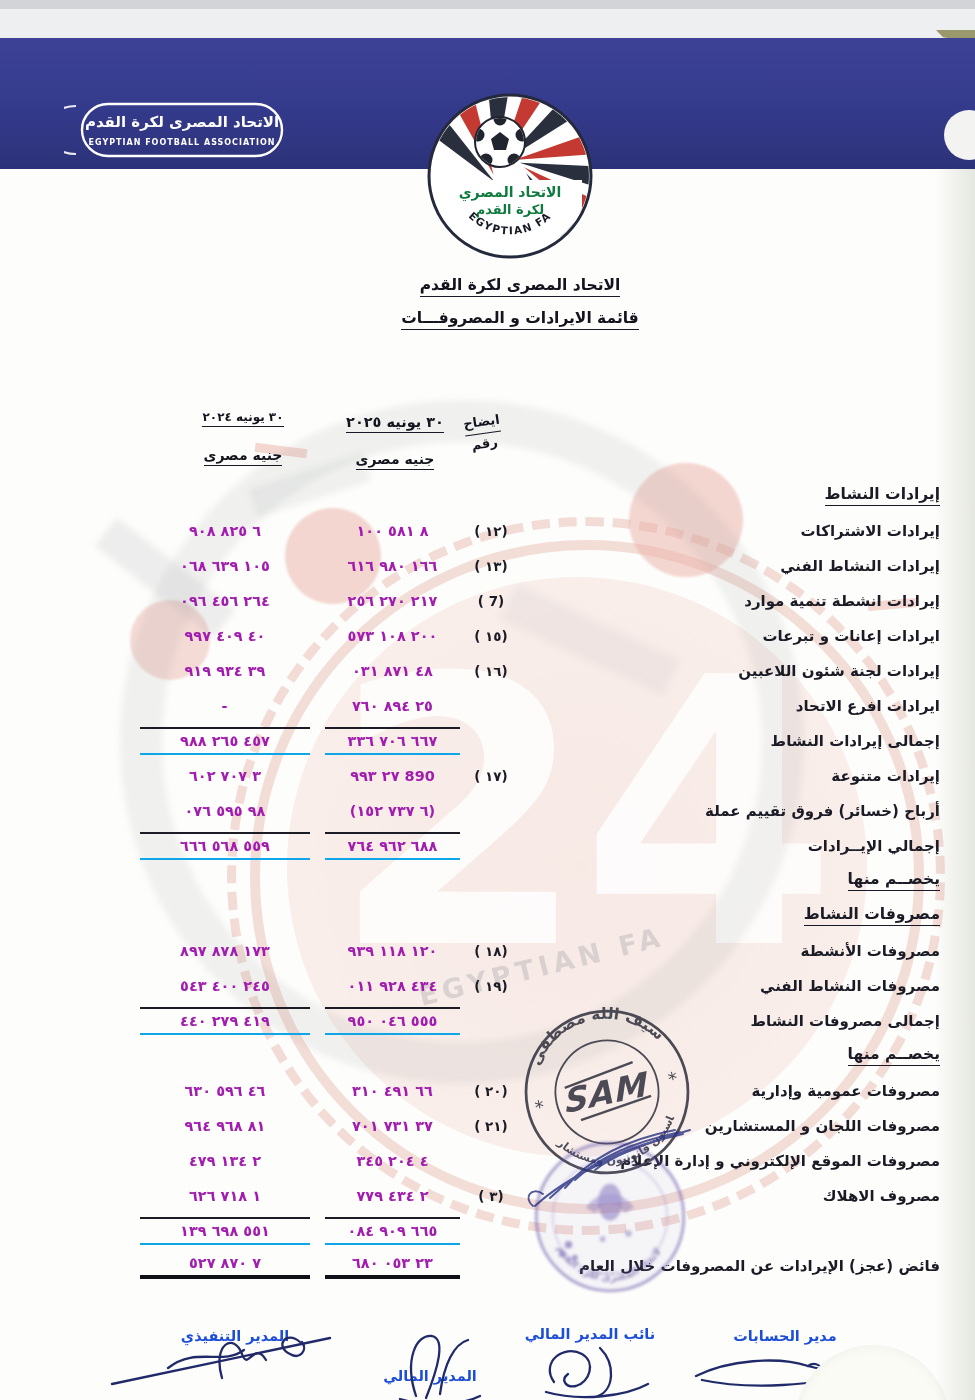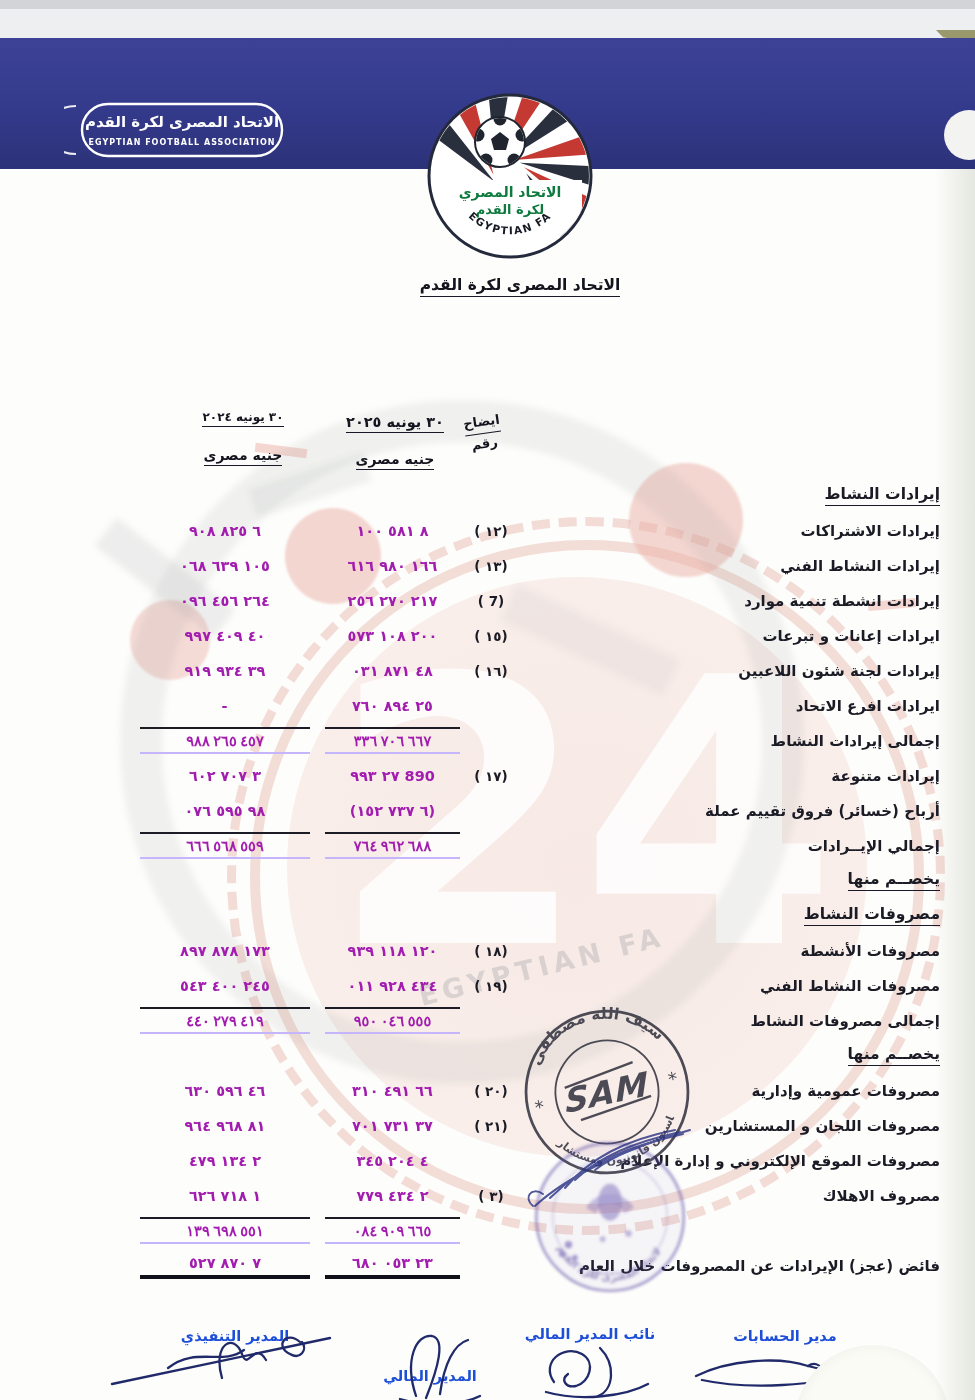--- a/index.html
+++ b/index.html
@@ -57,21 +57,21 @@
   .table{left:140px;top:478px;width:800px;z-index:4;direction:rtl;}
   .row{display:flex;height:35px;align-items:center;}
   .c-label{flex:1;text-align:right;font-size:15px;font-weight:700;color:#1b1b26;white-space:nowrap;}
   .c-note{width:62px;min-width:62px;text-align:center;font-size:13.5px;font-weight:700;direction:ltr;}
   .c-n25{width:135px;min-width:135px;text-align:center;}
   .c-gap{width:15px;min-width:15px;}
   .c-n24{width:170px;min-width:170px;text-align:center;}
   .num{direction:ltr;unicode-bidi:isolate;font-weight:700;font-size:14.5px;letter-spacing:1px;
        color:#a21caf;white-space:nowrap;}
   .row.section .c-label{font-size:15.5px;}
-  .total .rule{display:inline-block;width:100%;border-top:2px solid #1c1c26;border-bottom:2px solid #c4b5fd;padding:2.5px 0;font-family:Liberation Serif, serif;}
+  .total .rule{display:inline-block;width:100%;border-top:2px solid #1c1c26;border-bottom:2px solid #0ea5e9;padding:2.5px 0;}
   .result .rule{display:inline-block;width:100%;border-bottom:4.5px solid #101018;padding:0 0 3px;}
   
   .stamp-sam{left:515px;top:1000px;width:184px;height:184px;z-index:5;transform:rotate(-12deg);opacity:.9;}
   .stamp-efa{left:527px;top:1134px;width:166px;height:166px;z-index:5;filter:blur(1.4px);opacity:.62;}
   .ink-leaf{left:505px;top:1118px;width:200px;height:95px;z-index:6;}
   
   .sig-label{z-index:6;direction:rtl;text-align:center;font-size:14.5px;font-weight:700;color:#1d4ed8;}
   .lbl-exec{left:150px;top:1328px;width:170px;}
   .lbl-fin{left:355px;top:1324px;width:150px;margin-top:44px;}
   .lbl-dep{left:515px;top:1326px;width:150px;}
@@ -153,20 +153,21 @@
 <div class="abs wm wm-dash1"></div>
 <div class="abs wm wm-dash2"></div>
 <div class="abs wm ghost-ring"></div>
 <div class="abs wm g1"></div>
 <div class="abs wm g2"></div>
 <div class="abs wm g3"></div>
 <div class="abs wm ghost-efa">EGYPTIAN FA</div>
 
 <div class="abs title-block">
   <p class="title-line"><span class="u">الاتحاد المصرى لكرة القدم</span></p>
+  <p class="title-line"><span class="u">قائمة الايرادات و المصروفـــات</span></p>
 </div>
 
 <div class="abs hdr hdr-note">
   <span class="w1">ايضاح</span><br>
   <span>رقم</span>
 </div>
 <div class="abs hdr hdr-25d"><span class="u">٣٠ يونيه ٢٠٢٥</span></div>
 <div class="abs hdr hdr-25c"><span class="u">جنيه مصرى</span></div>
 <div class="abs hdr hdr-24d"><span class="u">٣٠ يونيه ٢٠٢٤</span></div>
 <div class="abs hdr hdr-24c"><span class="u">جنيه مصرى</span></div>

